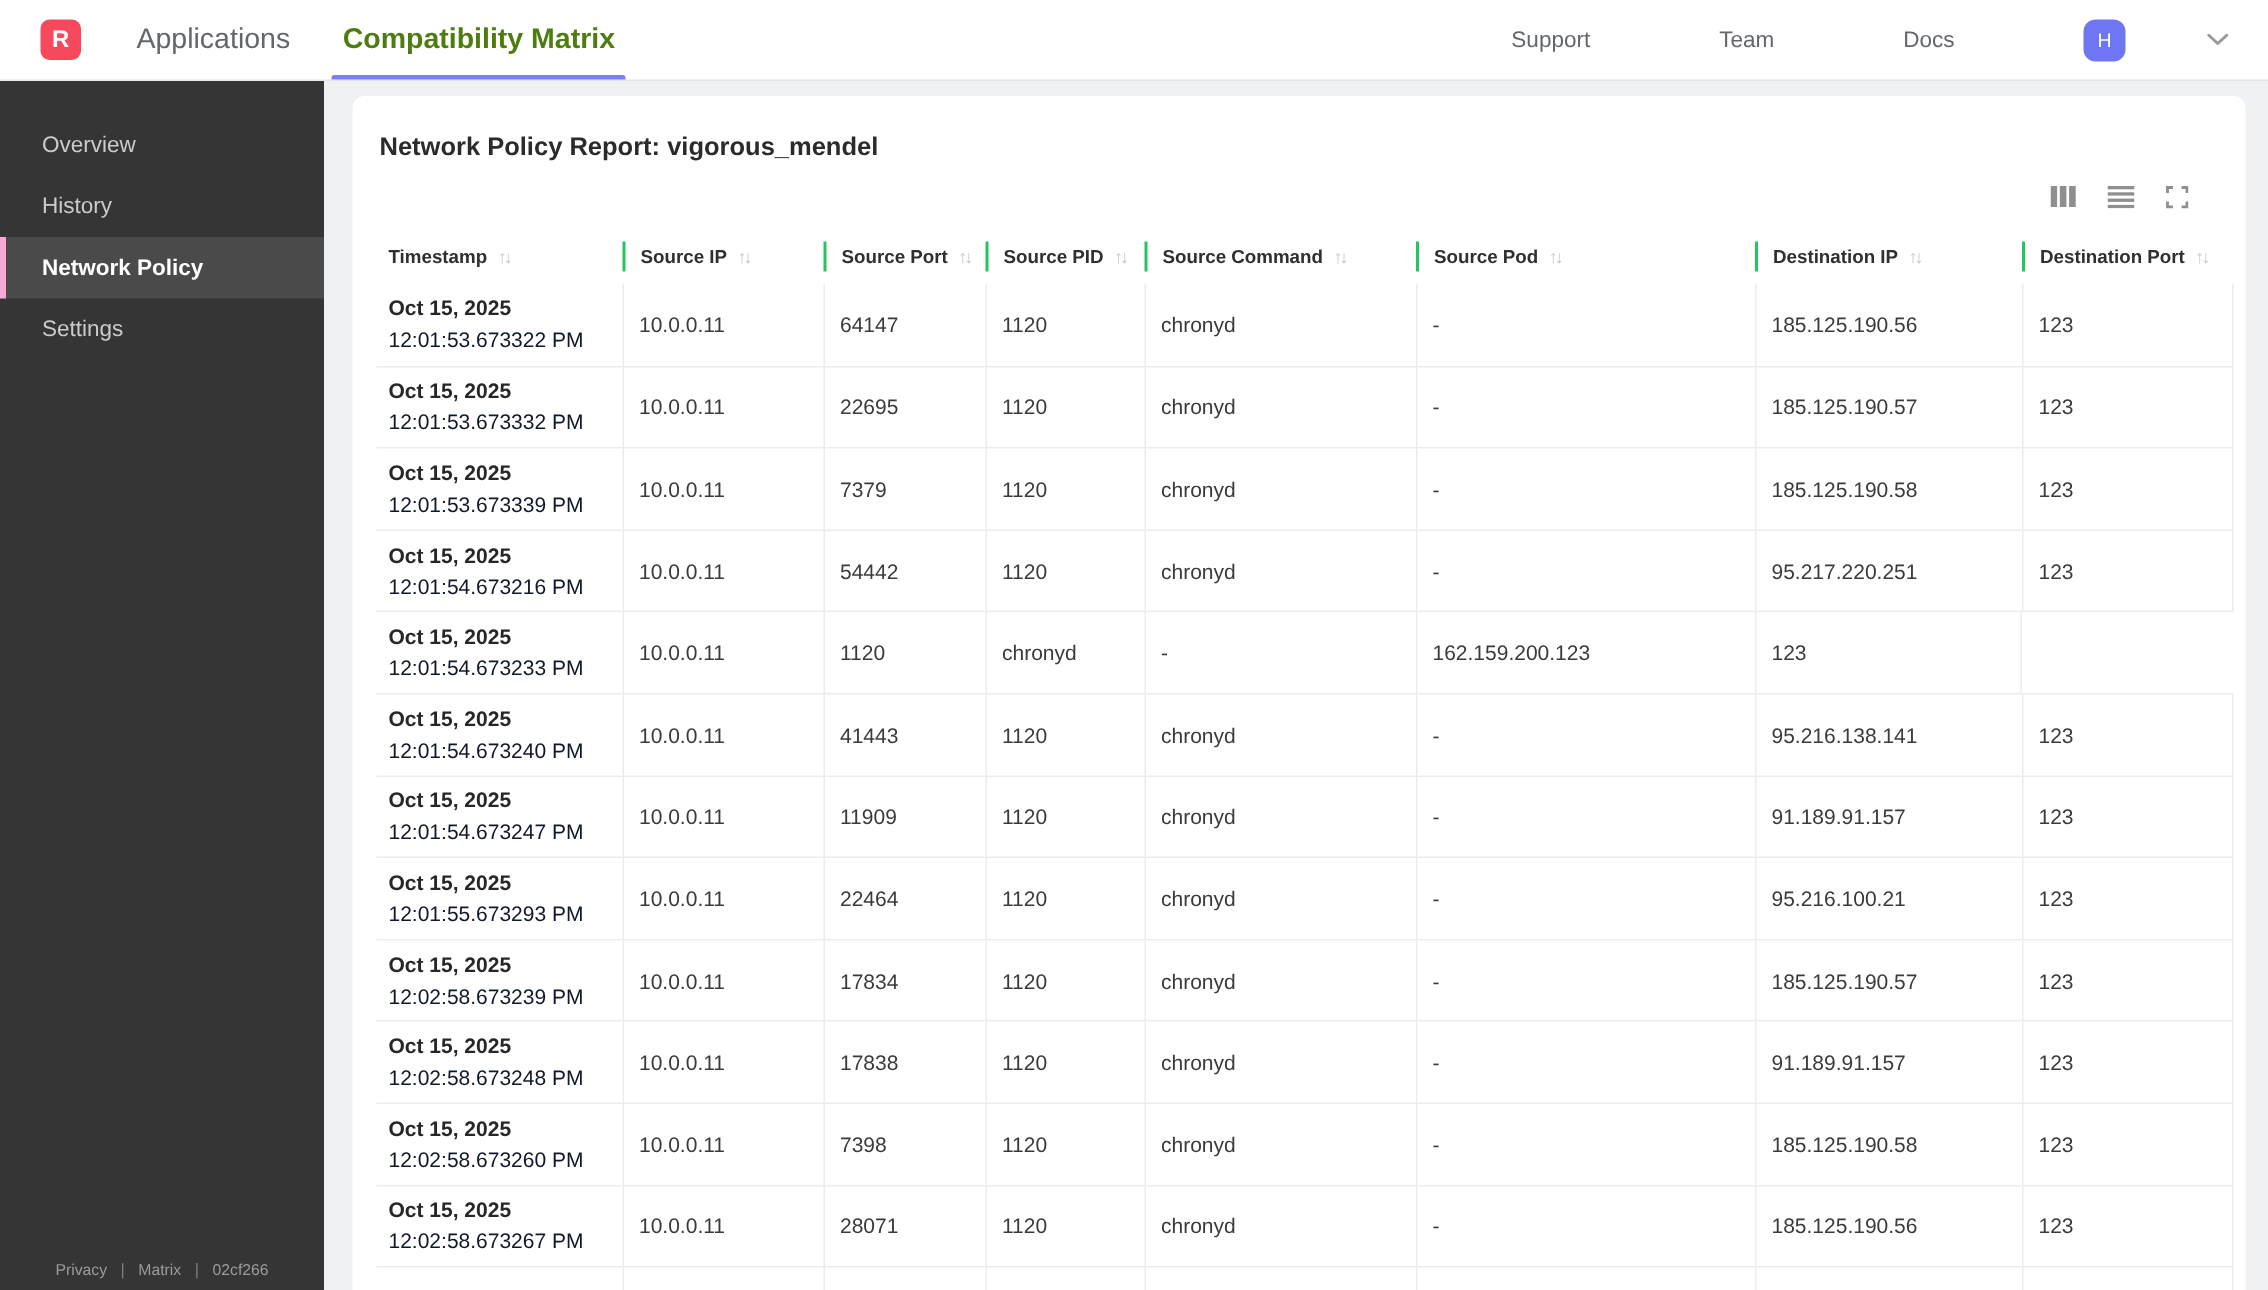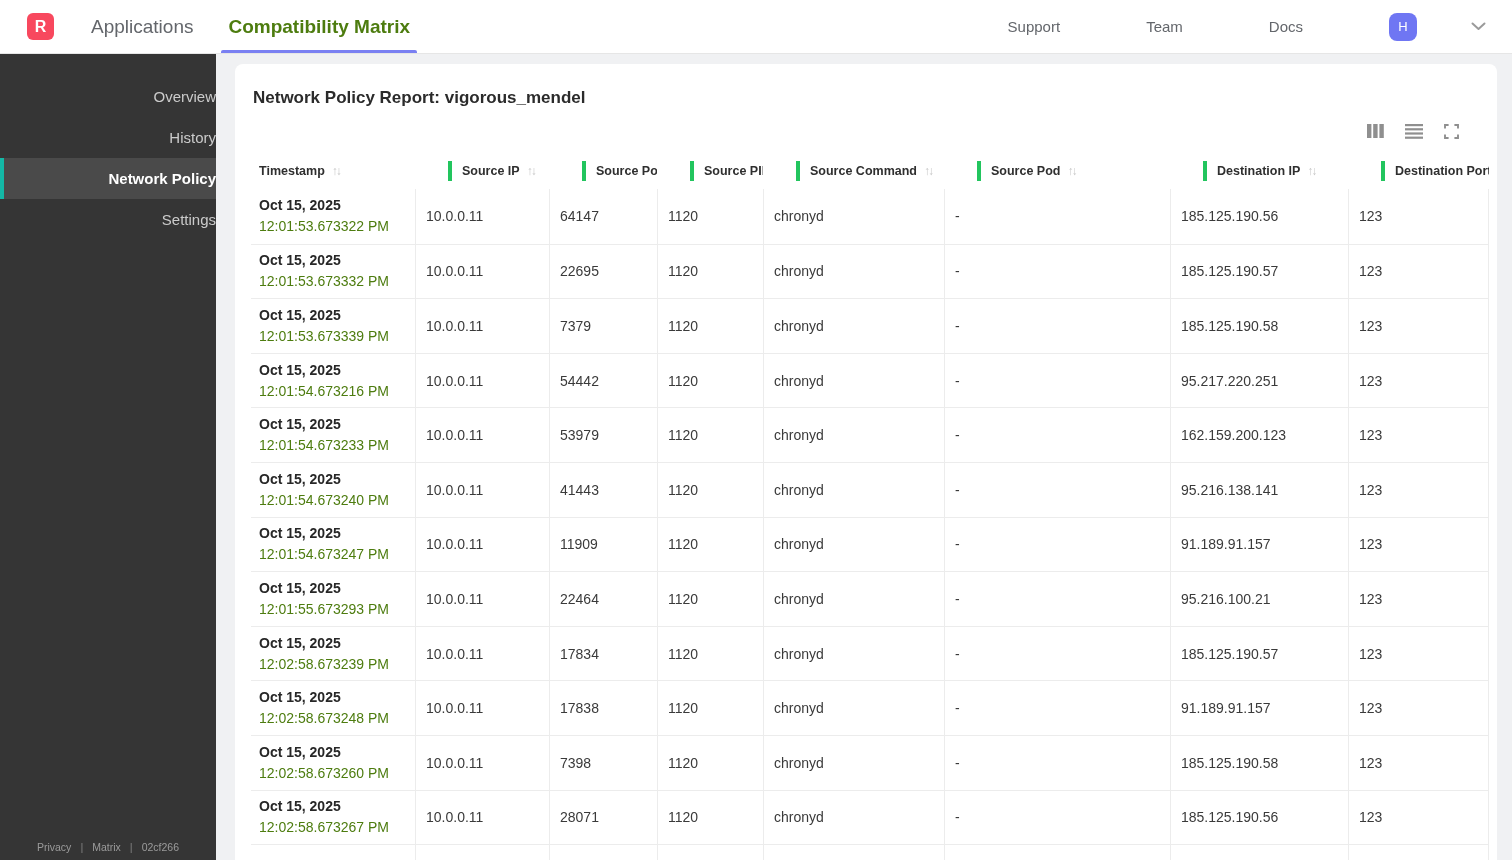--- a/index.html
+++ b/index.html
@@ -20,22 +20,22 @@
   .nav-right { margin-left:auto; display:flex; align-items:center;gap:48px; }
   .nav-link { font-size:15px; color:#63666b; margin-right:38px; cursor:pointer; }
   .avatar { width:28px; height:28px; background:#6f76f3; border-radius:8px; color:#fff; font-size:13px;
             display:flex; align-items:center; justify-content:center; margin-right:6px; }
   .chevron { margin-right:26px; display:flex; align-items:center; cursor:pointer; }
 
   
   .sidebar { position:absolute; top:54px; left:0; width:216px; bottom:0; background:#353535; z-index:4; }
   .side-list { padding-top:22px; }
   .side-item { height:41px; display:flex; align-items:center; padding-left:28px; font-size:15px;
-               color:#cbcbcb; cursor:pointer;justify-content:flex-end; }
-  .side-item.active { background:#4a4a4a; border-left:4px solid #14b8a6; padding-left:24px;
+               color:#cbcbcb; cursor:pointer; }
+  .side-item.active { background:#4a4a4a; border-left:4px solid #f9a8d4; padding-left:24px;
                       color:#ffffff; font-weight:bold; }
   .side-footer { position:absolute; bottom:7px; left:0; width:100%; display:flex; justify-content:center;
                  align-items:center; gap:9px; font-size:10.5px; color:#9b9b9b; }
   .side-footer .sep { color:#7e7e7e; font-size:11px; }
   .side-footer .flink { cursor:pointer; }
 
   
   .main { position:absolute; top:54px; left:216px; right:0; bottom:0; background:#f0f1f3; overflow:hidden; }
   .card { margin:10px 0 0 19px; width:1262px; height:920px; background:#fff; border-radius:8px;
           padding:0 16px; overflow:hidden; position:relative; }
@@ -43,32 +43,32 @@
   .toolbar { display:flex; justify-content:flex-end; align-items:center; gap:21px;
              margin-top:15px; padding-right:22px; height:16px; }
   .tool-btn { display:flex; align-items:center; justify-content:center; cursor:pointer; }
   .tool-btn svg { display:block; }
 
   
   .grid-row { display:grid; grid-template-columns:164px 134px 108px 106px 181px 226px 178px 141px; width:1238px; }
   .thead { margin-top:19px; height:26px; align-items:center; }
   .th { display:flex; align-items:center; height:20px; padding-left:8px; font-size:12.5px; font-weight:bold;
         color:#2f2f2f; cursor:pointer; white-space:nowrap; overflow:hidden;text-align:center; }
-  .th + .th { border-left:4px solid #22c55e; padding-left:10px;margin-left:33px; }
+  .th + .th { border-left:2px solid #22c55e; padding-left:10px; }
   .sort-icon { color:#c7c7c7; font-size:12px; margin-left:7px; letter-spacing:-2px; font-weight:normal; }
   .tbody { margin-top:5px; }
   .tr { height:54.6px; }
   .tr + .tr { border-top:1px solid #ececec; }
   .td { display:flex; flex-direction:column; justify-content:center; padding-left:10px; font-size:14px;
         color:#3a3a3a; white-space:nowrap; overflow:hidden; }
   .td + .td { border-left:1px solid #ececec; }
   .td:last-child { border-right:1px solid #ececec; }
   .td-timestamp { padding-left:8px; }
   .ts-date { font-weight:bold; color:#272727; line-height:17px; }
-  .ts-time { color:#4d7c0f; line-height:17px; margin-top:4px; }
+  .ts-time { color:#0f172a; line-height:17px; margin-top:4px; }
   .ts-time:empty { display:none; }
 </style>
 </head>
 <body>
 
 <header class="topnav">
   <div class="logo">R</div>
   <nav class="tabs">
     <div class="tab">
       <span>Applications</span>
@@ -240,21 +240,20 @@
         <div class="td">95.217.220.251</div>
         <div class="td">123</div>
       </div>
 
       <div class="grid-row tr">
         <div class="td td-timestamp">
           <div class="ts-date">Oct 15, 2025</div>
           <div class="ts-time">12:01:54.673233 PM</div>
         </div>
         <div class="td">10.0.0.11</div>
-        <div class="td">53979</div>
         <div class="td">1120</div>
         <div class="td">chronyd</div>
         <div class="td">-</div>
         <div class="td">162.159.200.123</div>
         <div class="td">123</div>
       </div>
 
       <div class="grid-row tr">
         <div class="td td-timestamp">
           <div class="ts-date">Oct 15, 2025</div>

